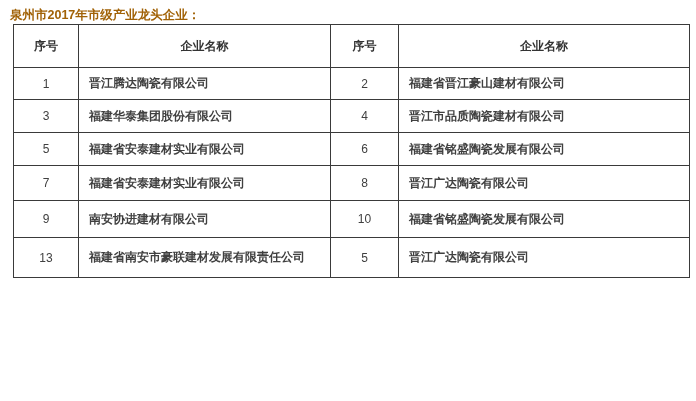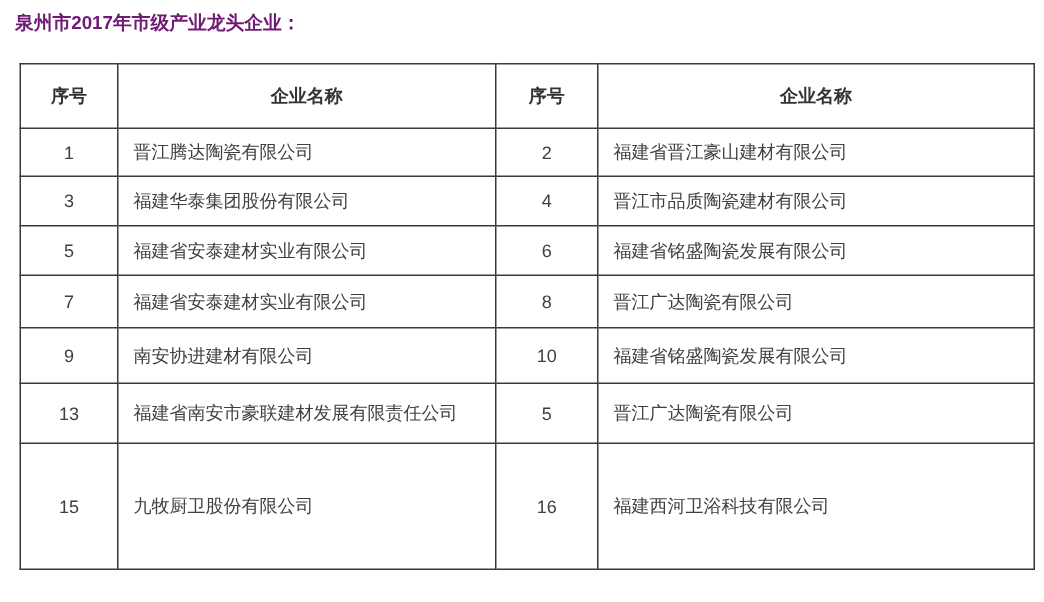--- a/index.html
+++ b/index.html
@@ -11,27 +11,27 @@
     width: 696px;
     height: 401px;
     overflow: hidden;
     font-family: "Liberation Sans", "DejaVu Sans", sans-serif;
   }
   .page-title {
     margin: 8px 0 0 10px;
     font-size: 12.5px;
     line-height: 14px;
     font-weight: bold;
-    color: #701a75;
+    color: #a16207;
   }
   table.enterprise-table {
     border-collapse: collapse;
     table-layout: fixed;
     width: 676px;
-    margin: 20px 0 0 13px;
+    margin: 2px 0 0 13px;
   }
   .enterprise-table th,
   .enterprise-table td {
     border: 1px solid #3a3a3a;
     font-size: 12px;
     color: #404040;
     overflow: hidden;
     white-space: nowrap;
     padding: 0;
   }
@@ -40,20 +40,21 @@
     color: #333333;
     text-align: center;
     height: 42px;
   }
   .enterprise-table td.num {
     text-align: center;
   }
   .enterprise-table td.name {
     text-align: left;
     padding-left: 10px;
+    font-weight: bold;
   }
   
   .enterprise-table tbody tr           { height: 32px; }
   .enterprise-table tbody tr:nth-child(2) { height: 33px; }
   .enterprise-table tbody tr:nth-child(3) { height: 33px; }
   .enterprise-table tbody tr:nth-child(4) { height: 35px; }
   .enterprise-table tbody tr:nth-child(5) { height: 37px; }
   .enterprise-table tbody tr:nth-child(6) { height: 40px; }
   .enterprise-table tbody tr:nth-child(7) { height: 84px; }
   .enterprise-table tbody tr:nth-child(8) { height: 53px; }
@@ -108,20 +109,14 @@
         <td class="name">南安协进建材有限公司</td>
         <td class="num">10</td>
         <td class="name">福建省铭盛陶瓷发展有限公司</td>
       </tr>
       <tr>
         <td class="num">13</td>
         <td class="name">福建省南安市豪联建材发展有限责任公司</td>
         <td class="num">5</td>
         <td class="name">晋江广达陶瓷有限公司</td>
       </tr>
-      <tr>
-        <td class="num">15</td>
-        <td class="name">九牧厨卫股份有限公司</td>
-        <td class="num">16</td>
-        <td class="name">福建西河卫浴科技有限公司</td>
-      </tr>
     </tbody>
 </table>
 
 </body></html>

